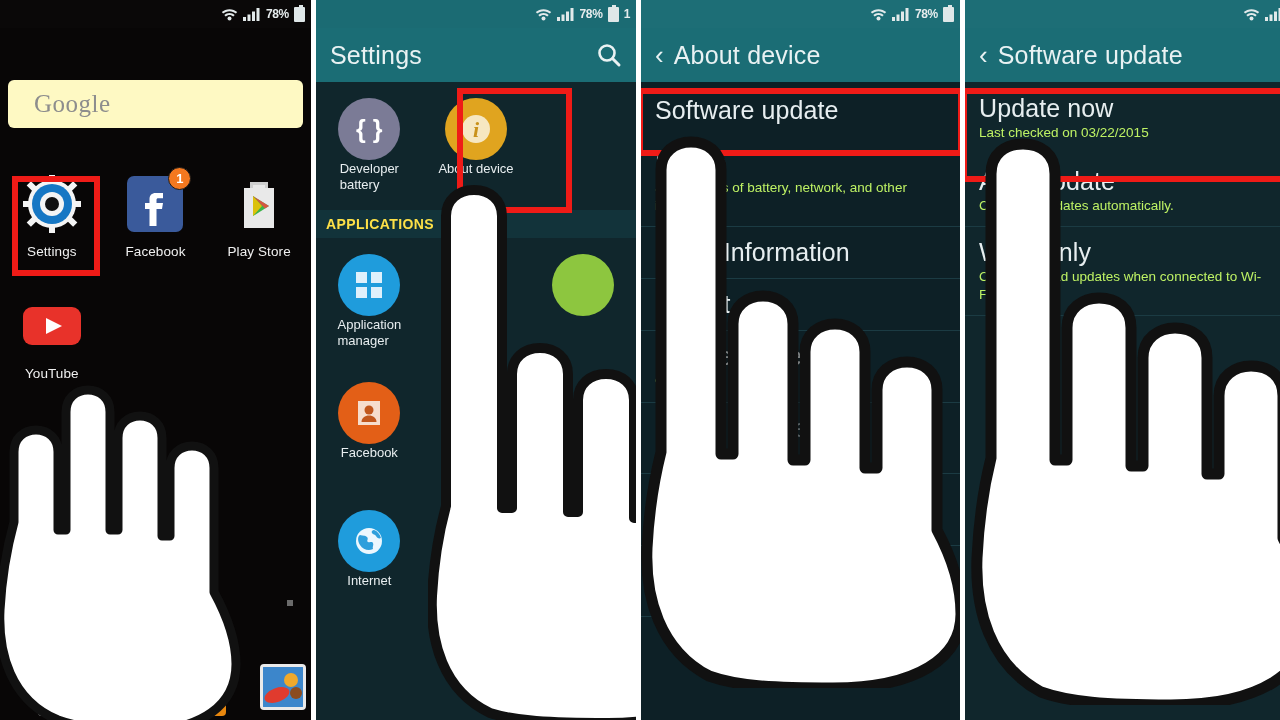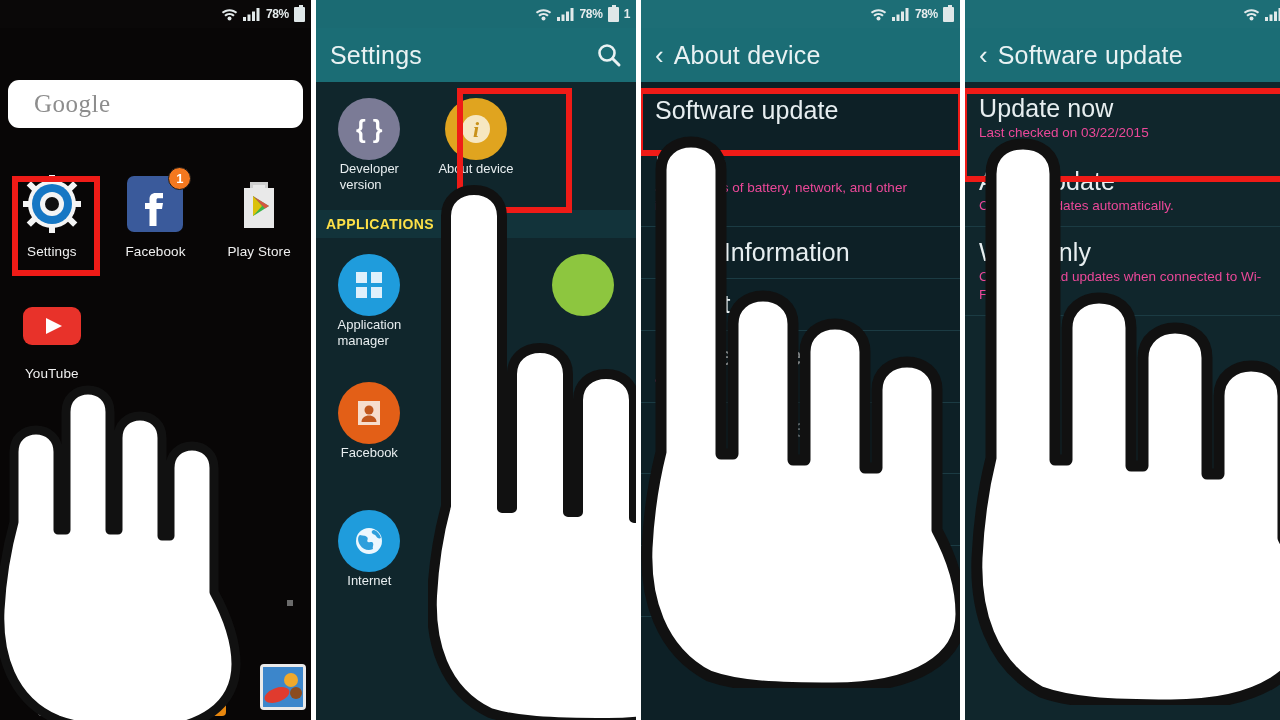--- a/index.html
+++ b/index.html
@@ -53,21 +53,21 @@
   }
   .back-chevron {
     color: #e9f2f3; font-size: 26px; line-height: 1;
     margin-right: 10px; font-weight: normal;
   }
   .search-glass { margin-left: auto; display: block; }
 
   
   .googlebar {
     position: absolute; top: 80px; left: 8px; right: 8px; height: 48px;
-    background: #ffffff; border-radius: 11px;
+    background: #fef9c3; border-radius: 6px;
     display: flex; align-items: center; padding-left: 26px;
   }
   .googlebar .gtext {
     font-family: "Liberation Serif", serif;
     font-size: 25px; color: #8d8d8d; letter-spacing: 0.5px;
   }
   .appgrid {
     position: absolute; top: 172px; left: 0; right: 0;
     display: flex; flex-wrap: wrap;
   }
@@ -131,21 +131,21 @@
   .row {
     padding: 11px 14px 12px 14px;
     border-bottom: 1px solid #1b3b43;
   }
   .row .r-title {
     color: #e7eef0; font-size: 25px; font-weight: normal;
     letter-spacing: 0.1px; line-height: 1.12; white-space: nowrap;
   }
   .row .r-title.dim { color: #9fb0b5; }
   .row .r-sub {
-    color: #ec4899; font-size: 13.5px; line-height: 1.3;
+    color: #bef264; font-size: 13.5px; line-height: 1.3;
     margin-top: 2px;
   }
   .row.sel { border-bottom: none; padding-top: 14px; padding-bottom: 14px; }
 
   
   .redbox {
     position: absolute; border: 6px solid #ef1b17;
     z-index: 7; pointer-events: none;
   }
 
@@ -295,21 +295,21 @@
     </div>
 
     <div class="setgrid">
       <div class="setrow">
         <div class="setcell">
           <div class="circ" style="background:#7b7b96;">
             <span style="font-size:25px;font-weight:bold;">{ }</span>
           </div>
           <div class="setcap">
             <span>Developer</span><br>
-            <span>version</span>
+            <span>battery</span>
           </div>
         </div>
         <div class="setcell">
           <div class="circ" style="background:#e0a41f;">
             <svg width="34" height="34" viewBox="0 0 34 34">
               <circle cx="17" cy="17" r="14" fill="#f6e7c2"></circle>
               <text x="17" y="25" text-anchor="middle" font-family="Liberation Serif, serif" font-size="22" font-style="italic" font-weight="bold" fill="#c9911a">i</text>
             </svg>
           </div>
           <div class="setcap">

